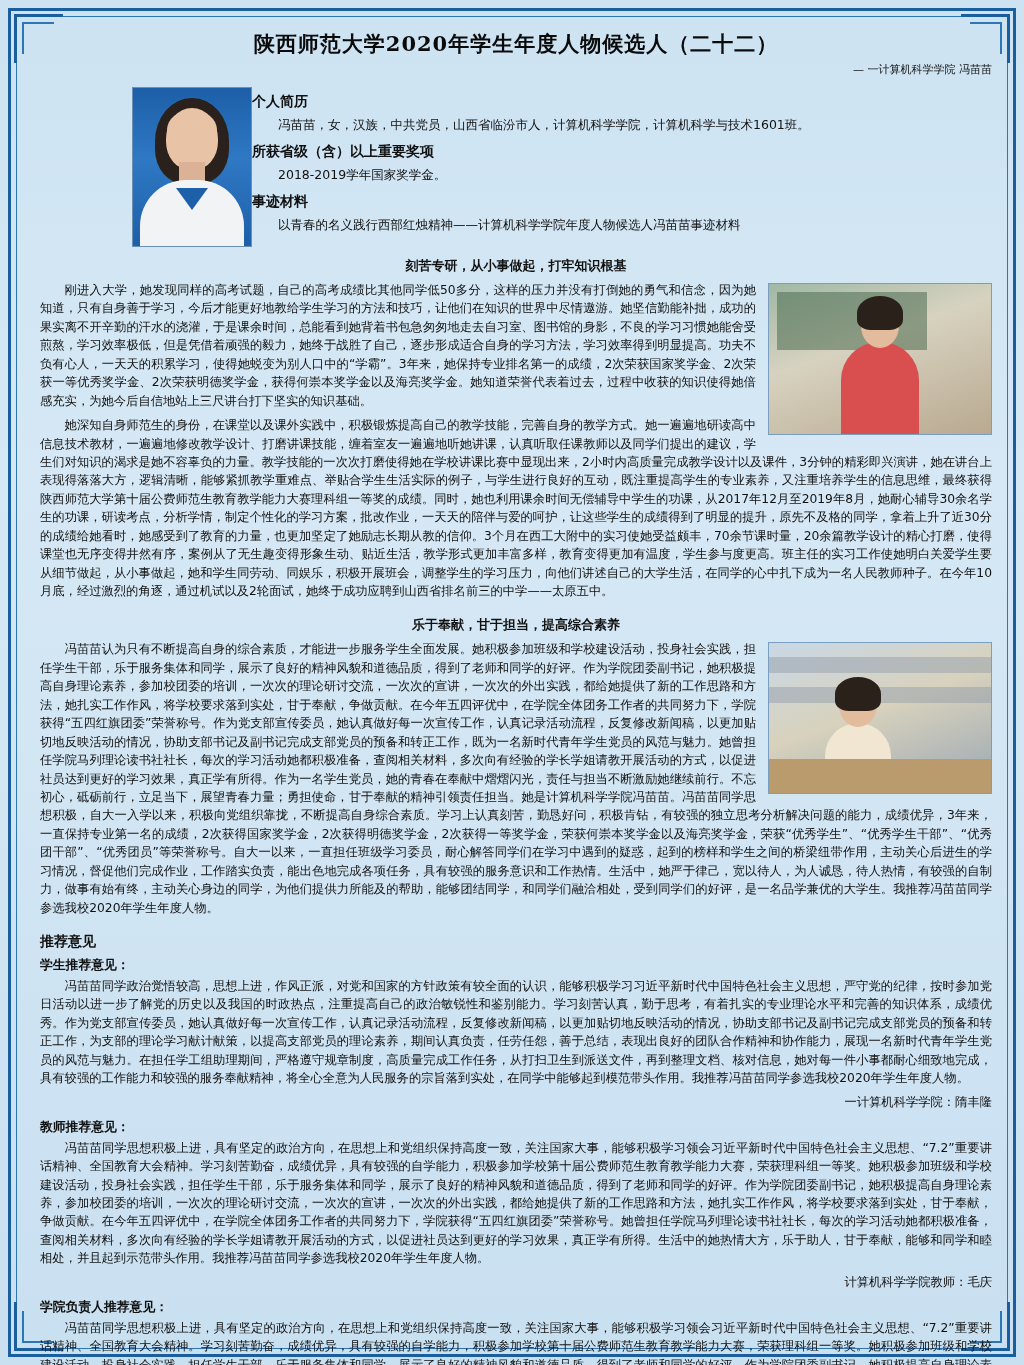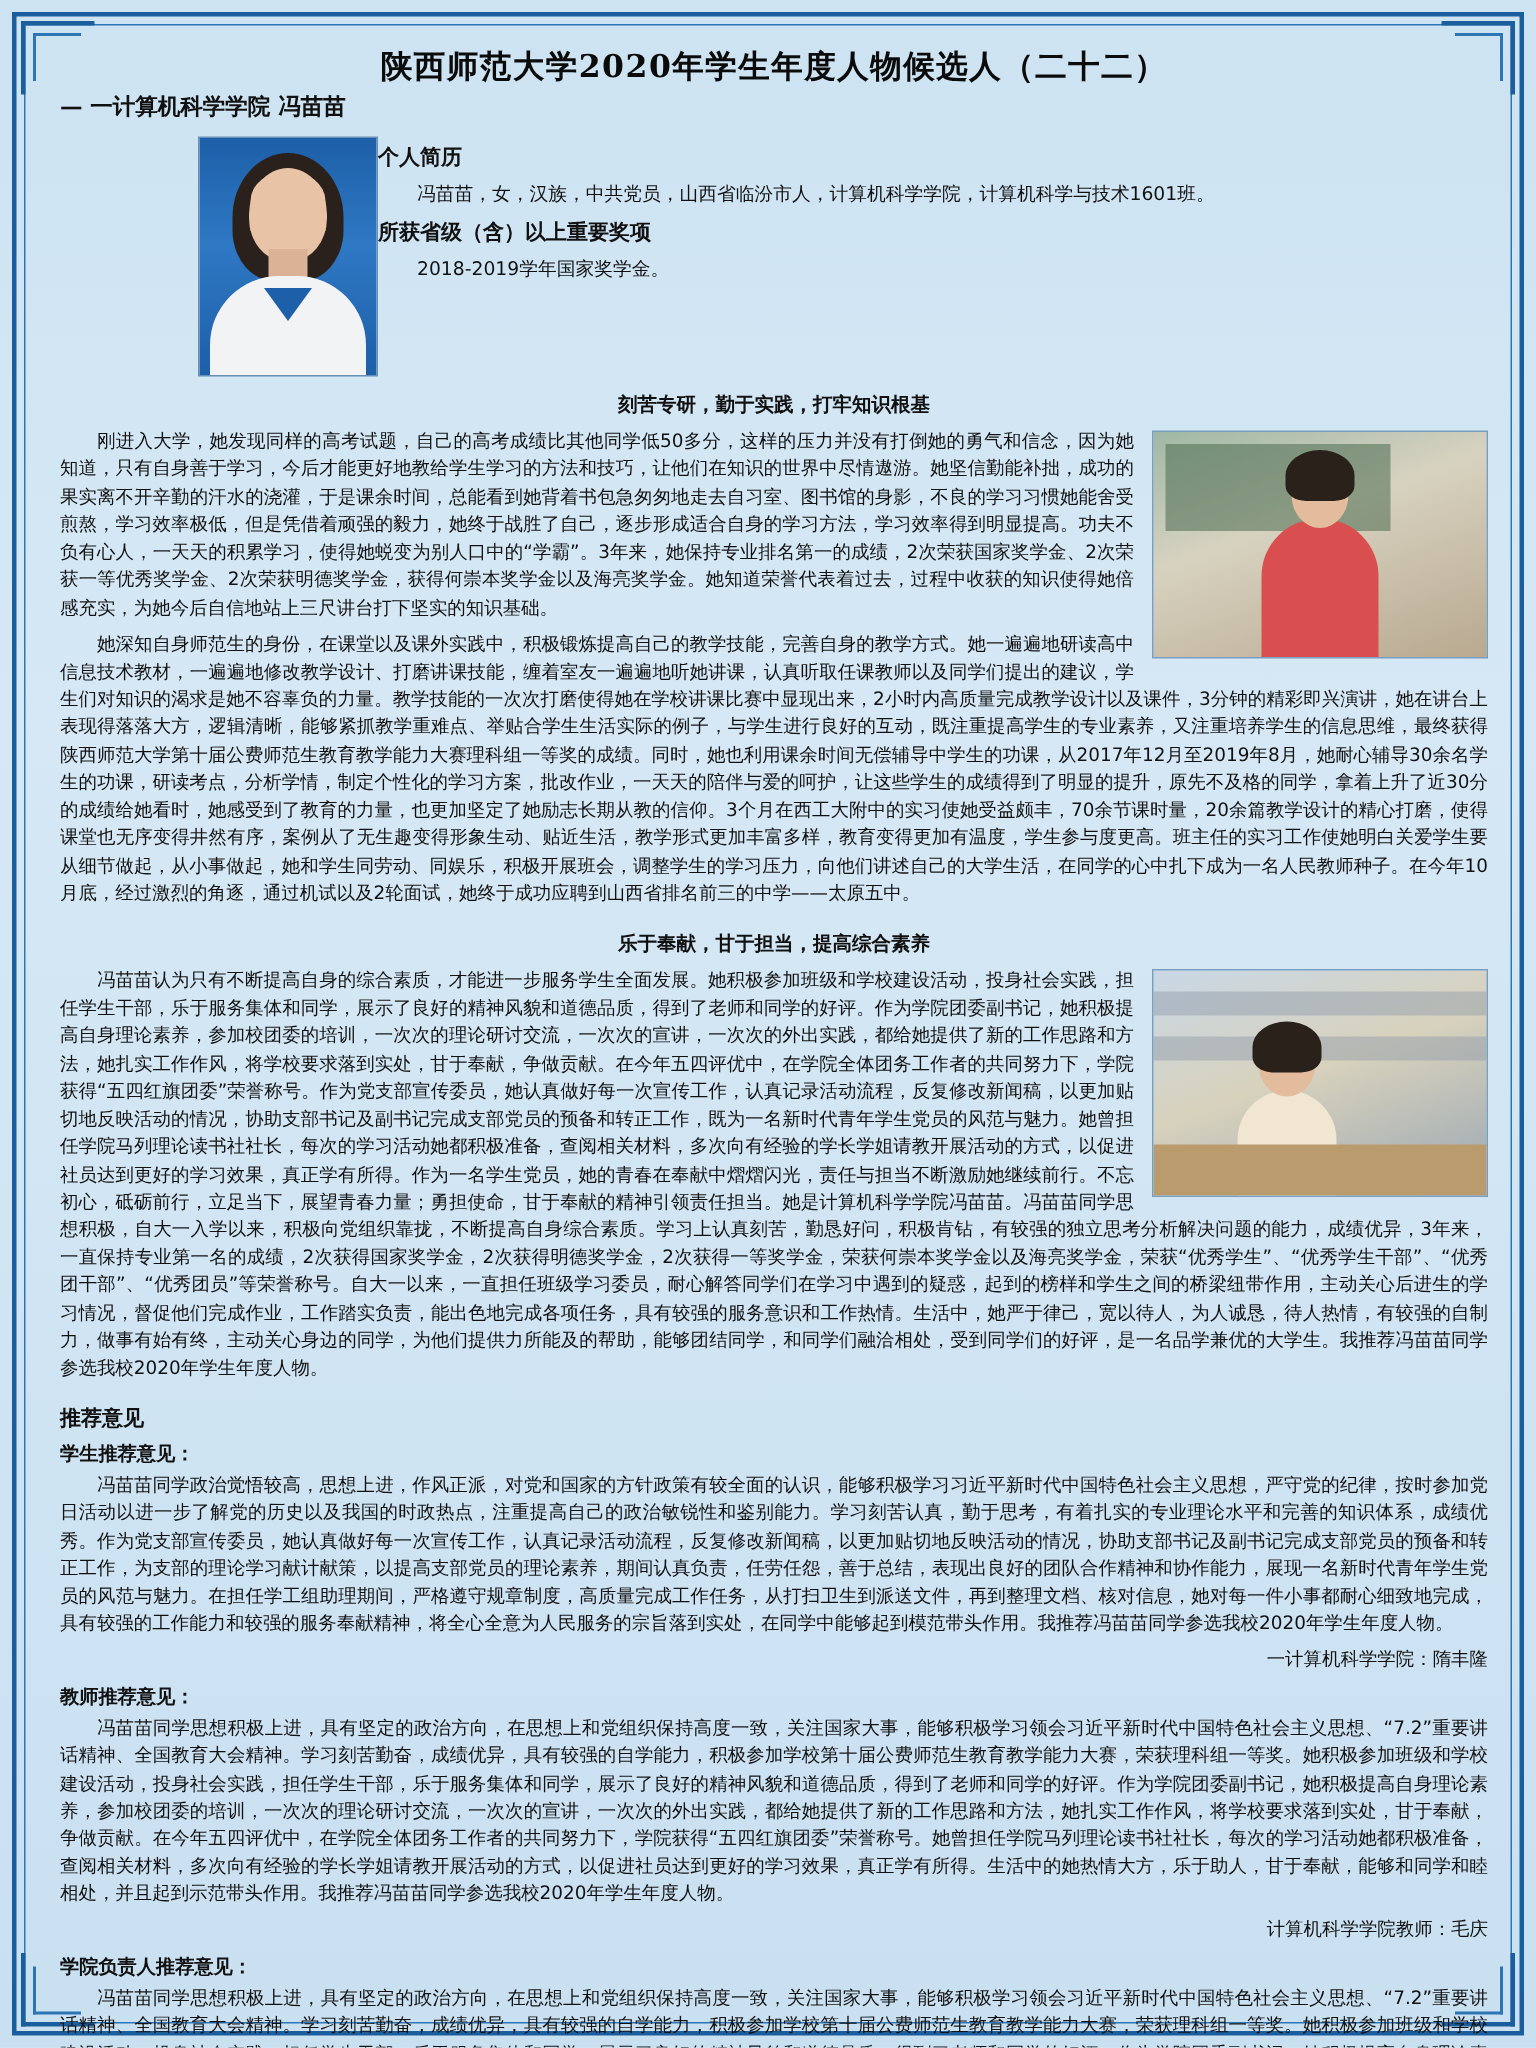--- a/index.html
+++ b/index.html
@@ -52,23 +52,23 @@
   h1.title{
     text-align:center;
     font-size:21px;
     font-weight:bold;
     letter-spacing:1px;
     margin:0 0 4px 0;
     color:#0b0b0b;
     font-family:"DejaVu Serif","Liberation Serif",serif;
   }
   h2.subtitle{
-    text-align:left;
-    font-size:15px;
-    font-weight:bold;
+    text-align:right;
+    font-size:11px;
+    font-weight:normal;
     margin:0 0 10px 0;
     font-family:"DejaVu Serif","Liberation Serif",serif;
   }
 
   .top-block{
     display:flex;
     align-items:flex-start;
     margin-bottom:6px;
   }
   .portrait{
@@ -207,24 +207,28 @@
 
       <div class="info">
         <div class="sect">
           <h3>个人简历</h3>
           <div class="indent">冯苗苗，女，汉族，中共党员，山西省临汾市人，计算机科学学院，计算机科学与技术1601班。</div>
         </div>
         <div class="sect">
           <h3>所获省级（含）以上重要奖项</h3>
           <div class="indent">2018-2019学年国家奖学金。</div>
         </div>
+        <div class="sect">
+          <h3>事迹材料</h3>
+          <div class="indent">以青春的名义践行西部红烛精神——计算机科学学院年度人物候选人冯苗苗事迹材料</div>
+        </div>
       </div>
     </div>
 
-    <div class="motto">刻苦专研，勤于实践，打牢知识根基</div>
+    <div class="motto">刻苦专研，从小事做起，打牢知识根基</div>
 
     <div class="clearfix">
       <div class="photo p1">
         <div class="ph-board"></div>
         <div class="ph-person"></div>
         <div class="ph-head"></div>
         <div class="ph-hair"></div>
       </div>
       <p class="body-text">刚进入大学，她发现同样的高考试题，自己的高考成绩比其他同学低50多分，这样的压力并没有打倒她的勇气和信念，因为她知道，只有自身善于学习，今后才能更好地教给学生学习的方法和技巧，让他们在知识的世界中尽情遨游。她坚信勤能补拙，成功的果实离不开辛勤的汗水的浇灌，于是课余时间，总能看到她背着书包急匆匆地走去自习室、图书馆的身影，不良的学习习惯她能舍受煎熬，学习效率极低，但是凭借着顽强的毅力，她终于战胜了自己，逐步形成适合自身的学习方法，学习效率得到明显提高。功夫不负有心人，一天天的积累学习，使得她蜕变为别人口中的“学霸”。3年来，她保持专业排名第一的成绩，2次荣获国家奖学金、2次荣获一等优秀奖学金、2次荣获明德奖学金，获得何崇本奖学金以及海亮奖学金。她知道荣誉代表着过去，过程中收获的知识使得她倍感充实，为她今后自信地站上三尺讲台打下坚实的知识基础。</p>
       <p class="body-text">她深知自身师范生的身份，在课堂以及课外实践中，积极锻炼提高自己的教学技能，完善自身的教学方式。她一遍遍地研读高中信息技术教材，一遍遍地修改教学设计、打磨讲课技能，缠着室友一遍遍地听她讲课，认真听取任课教师以及同学们提出的建议，学生们对知识的渴求是她不容辜负的力量。教学技能的一次次打磨使得她在学校讲课比赛中显现出来，2小时内高质量完成教学设计以及课件，3分钟的精彩即兴演讲，她在讲台上表现得落落大方，逻辑清晰，能够紧抓教学重难点、举贴合学生生活实际的例子，与学生进行良好的互动，既注重提高学生的专业素养，又注重培养学生的信息思维，最终获得陕西师范大学第十届公费师范生教育教学能力大赛理科组一等奖的成绩。同时，她也利用课余时间无偿辅导中学生的功课，从2017年12月至2019年8月，她耐心辅导30余名学生的功课，研读考点，分析学情，制定个性化的学习方案，批改作业，一天天的陪伴与爱的呵护，让这些学生的成绩得到了明显的提升，原先不及格的同学，拿着上升了近30分的成绩给她看时，她感受到了教育的力量，也更加坚定了她励志长期从教的信仰。3个月在西工大附中的实习使她受益颇丰，70余节课时量，20余篇教学设计的精心打磨，使得课堂也无序变得井然有序，案例从了无生趣变得形象生动、贴近生活，教学形式更加丰富多样，教育变得更加有温度，学生参与度更高。班主任的实习工作使她明白关爱学生要从细节做起，从小事做起，她和学生同劳动、同娱乐，积极开展班会，调整学生的学习压力，向他们讲述自己的大学生活，在同学的心中扎下成为一名人民教师种子。在今年10月底，经过激烈的角逐，通过机试以及2轮面试，她终于成功应聘到山西省排名前三的中学——太原五中。</p>

